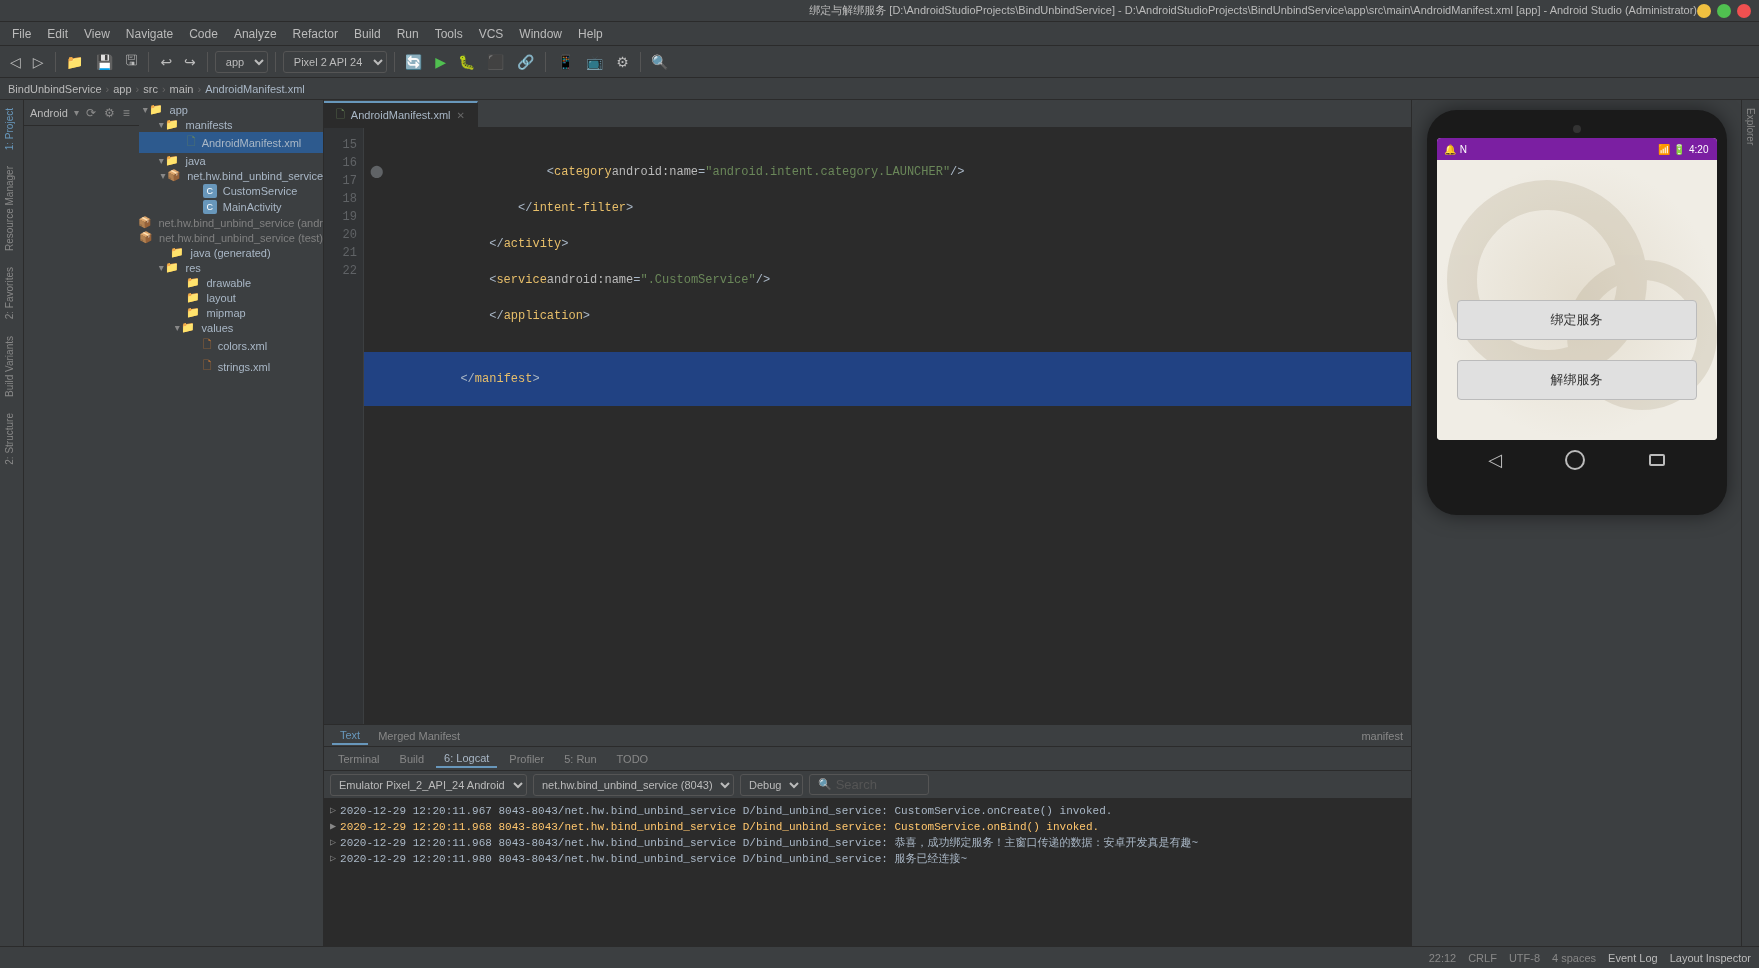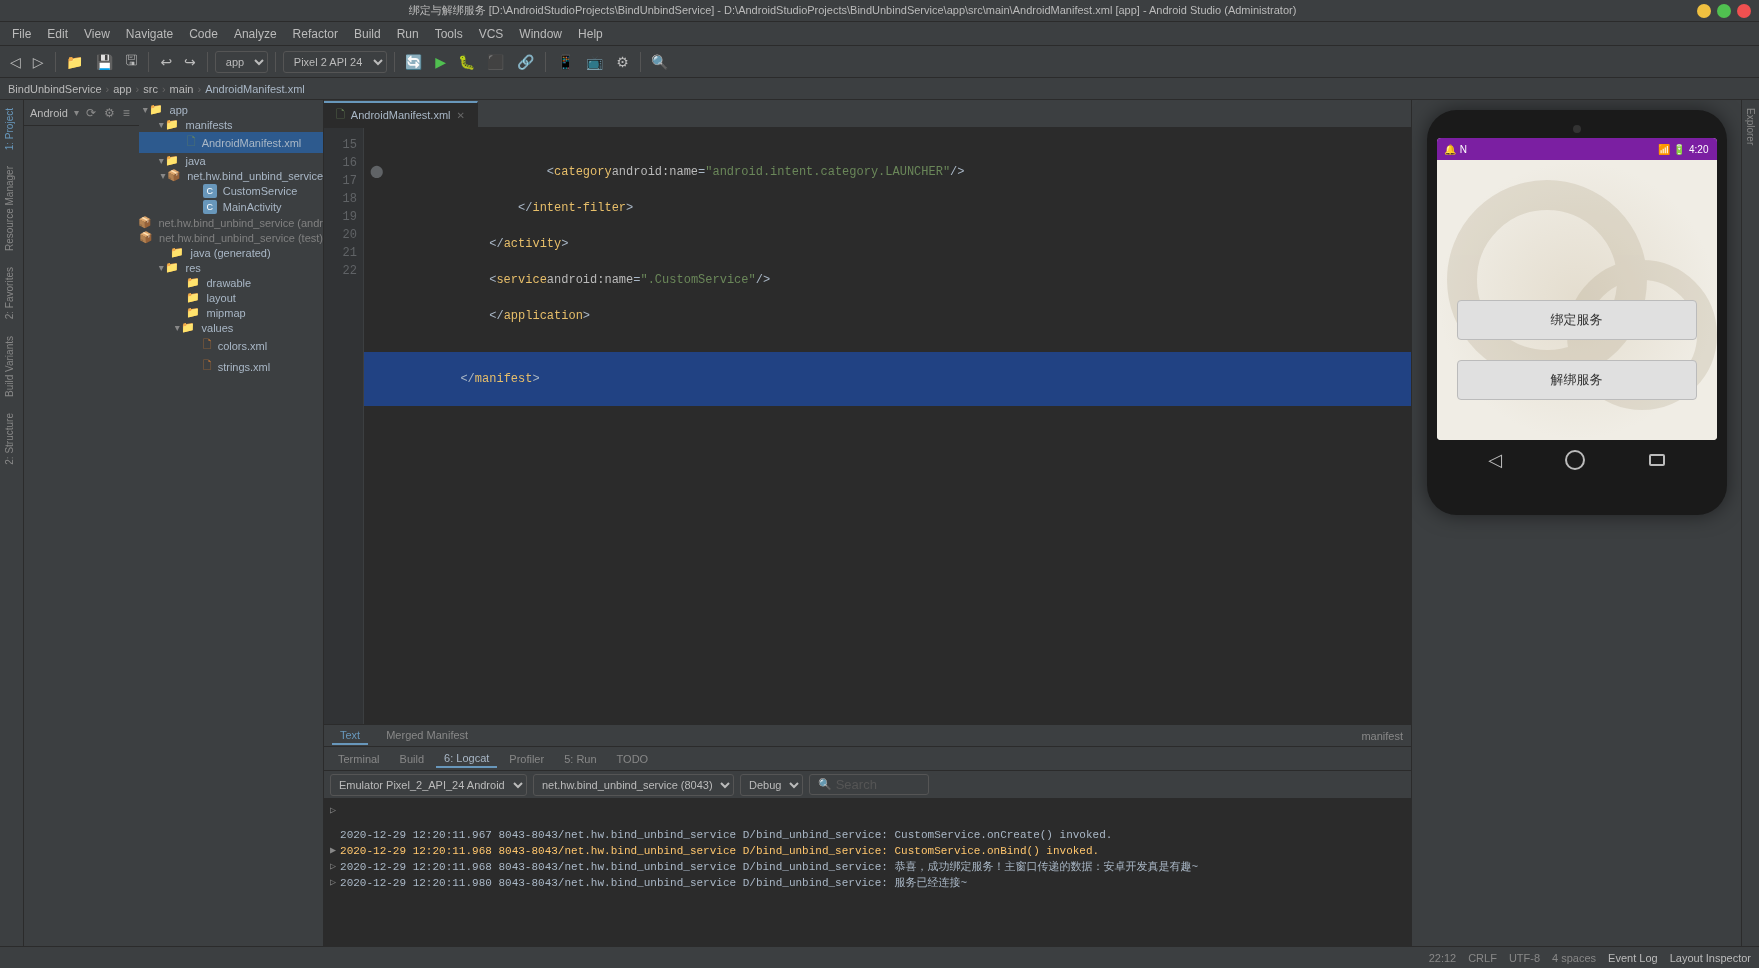--- a/index.html
+++ b/index.html
@@ -1,20 +1,20 @@
 <!DOCTYPE html>
 <html><head>
   <meta charset="utf-8">
   <style>
     * { box-sizing: border-box; margin: 0; padding: 0; }
     body { font-family: 'Segoe UI', Arial, sans-serif; background: #3c3f41; color: #a9b7c6; font-size: 12px; width: 1759px; height: 968px; overflow: hidden; display: flex; flex-direction: column; }
 
     
     .title-bar { background: #3c3f41; color: #bbb; height: 22px; display: flex; align-items: center; padding: 0 8px; font-size: 11px; border-bottom: 1px solid #2b2b2b; flex-shrink: 0; }
-    .title-bar-title { flex: 1; text-align: center; }
+    .title-bar-title { flex: 1; text-align: right; }
     .title-bar-controls { display: flex; gap: 6px; }
     .title-bar-btn { width: 14px; height: 14px; border-radius: 50%; border: none; cursor: pointer; }
     .title-bar-btn.min { background: #f0c040; }
     .title-bar-btn.max { background: #50c050; }
     .title-bar-btn.close { background: #f05050; }
 
     
     .menu-bar { background: #3c3f41; height: 24px; display: flex; align-items: center; padding: 0 4px; border-bottom: 1px solid #2b2b2b; flex-shrink: 0; }
     .menu-item { padding: 2px 8px; color: #bbb; cursor: pointer; font-size: 12px; }
 
@@ -55,21 +55,21 @@
     .line-numbers { width: 40px; background: #313335; padding: 8px 0; text-align: right; color: #606366; font-size: 12px; font-family: 'Courier New', monospace; line-height: 18px; padding-right: 6px; flex-shrink: 0; border-right: 1px solid #3c3f41; }
     .code-content { flex: 1; padding: 8px 10px; font-size: 12px; font-family: 'Courier New', monospace; line-height: 18px; overflow: auto; color: #a9b7c6; }
     .code-line { white-space: pre; display: flex; align-items: center; min-height: 18px; }
     .attr { color: #bababa; }
     .val { color: #6a8759; }
     .tag { color: #e8bf6a; }
     .punct { color: #a9b7c6; }
 
     
     .editor-footer { background: #3c3f41; height: 22px; display: flex; align-items: center; padding: 0 8px; border-top: 1px solid #2b2b2b; font-size: 11px; color: #888; flex-shrink: 0; }
-    .editor-footer-tabs { display: flex; gap: 10px; }
+    .editor-footer-tabs { display: flex; gap: 2px; align-items: center; }
     .footer-tab { padding: 2px 8px; color: #888; cursor: pointer; font-size: 11px; }
     .footer-tab.active { color: #6897bb; border-bottom: 2px solid #6897bb; }
 
     
     .phone-panel { width: 330px; background: #3c3f41; border-left: 1px solid #2b2b2b; display: flex; flex-direction: column; align-items: center; padding: 10px; flex-shrink: 0; overflow: hidden; }
     .phone-outer { width: 300px; background: #1a1a1a; border-radius: 30px; padding: 15px 10px; box-shadow: 0 0 20px rgba(0,0,0,0.5); display: flex; flex-direction: column; position: relative; }
     .phone-camera { width: 8px; height: 8px; background: #333; border-radius: 50%; margin: 0 auto 5px; }
     .phone-screen { background: #f5f5f0; border-radius: 4px; overflow: hidden; width: 100%; }
     .phone-status-bar { background: #7b1fa2; height: 22px; display: flex; align-items: center; padding: 0 8px; }
     .phone-status-icons { display: flex; align-items: center; gap: 3px; color: white; font-size: 10px; margin-left: auto; }
@@ -380,21 +380,21 @@
           </select>
           <select class="bottom-toolbar-dropdown">
             <option>Debug</option>
           </select>
           <button class="toolbar-btn" style="border:1px solid #555;padding:2px 8px;font-size:11px;display:flex;align-items:center;gap:4px;min-width:120px;">🔍 <span style="color:#555;font-size:13px;">Search</span></button>
         </div>
         <div class="bottom-log-area">
           <div id="log-lines">
               <div class="log-line">
                 <span class="log-icon">▷</span>
-                <span style="color: rgb(169, 183, 198); margin-top: 24px;">2020-12-29 12:20:11.967 8043-8043/net.hw.bind_unbind_service D/bind_unbind_service: CustomService.onCreate() invoked.</span>
+                <span style="color: rgb(169, 183, 198);">2020-12-29 12:20:11.967 8043-8043/net.hw.bind_unbind_service D/bind_unbind_service: CustomService.onCreate() invoked.</span>
               </div>
               <div class="log-line">
                 <span class="log-icon">▶</span>
                 <span style="color: rgb(255, 198, 109);">2020-12-29 12:20:11.968 8043-8043/net.hw.bind_unbind_service D/bind_unbind_service: CustomService.onBind() invoked.</span>
               </div>
               <div class="log-line">
                 <span class="log-icon">▷</span>
                 <span style="color: rgb(169, 183, 198);">2020-12-29 12:20:11.968 8043-8043/net.hw.bind_unbind_service D/bind_unbind_service: 恭喜，成功绑定服务！主窗口传递的数据：安卓开发真是有趣~</span>
               </div>
               <div class="log-line">

